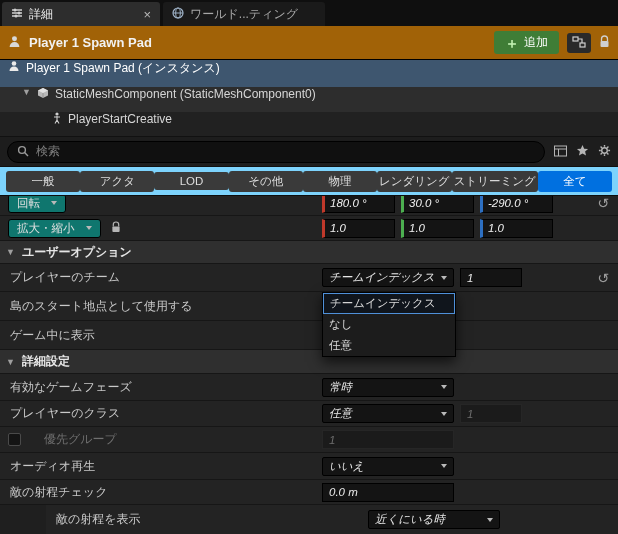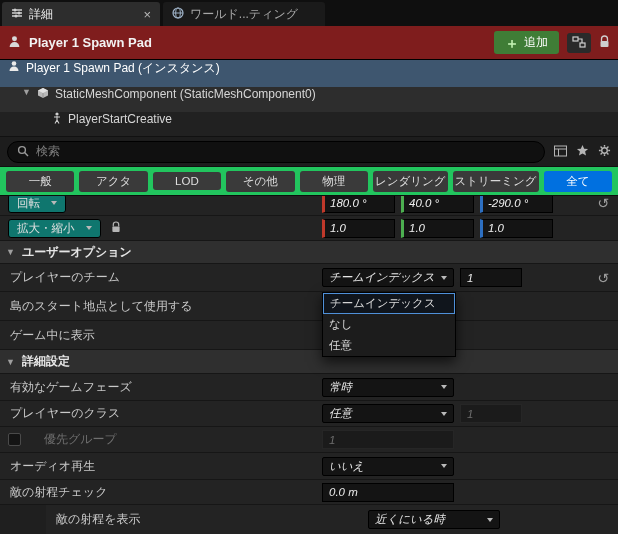--- a/index.html
+++ b/index.html
@@ -11,21 +11,21 @@
   }
   
   .tabbar { height:26px; background:#0f0f0f; display:flex; align-items:flex-end; }
   .tab { height:24px; display:flex; align-items:center; gap:6px; padding:0 9px;
          font-size:12px; border-radius:3px 3px 0 0; cursor:default; }
   .tab.active { background:#2d2d2d; color:#ececec; width:158px; margin-left:2px; }
   .tab.inactive { background:#1a1a1a; color:#a8a8a8; width:162px; margin-left:3px; }
   .tab .close { margin-left:auto; color:#b9b9b9; font-size:13px; line-height:1; }
   
   .hdr { height:34px; display:flex; align-items:center; padding:0 8px;
-         background:#7f1d1d; border-bottom:1px solid #000; }
+         background:#a16207; border-bottom:1px solid #000; }
   .hdr-title { font-size:13px; font-weight:bold; color:#f2f2f2; margin-left:8px; }
   .hdr-right { margin-left:auto; display:flex; align-items:center; gap:8px; }
   .add-btn { display:flex; align-items:center; gap:5px; background:#3f7d36; color:#fff;
              font-size:12px; padding:3px 11px; border-radius:3px; }
   .add-plus { color:#c4f4b4; font-weight:bold; font-size:14px; line-height:1; }
   .icon-btn { display:flex; align-items:center; justify-content:center;
               width:24px; height:20px; background:#2a2a2a; border-radius:3px; }
   
   .hrow { height:25px; display:flex; align-items:flex-start; gap:6px; font-size:12px; }
   .hrow.sel { background:#3e566f; color:#fff; height:27px; padding-left:8px; }
@@ -33,22 +33,22 @@
   .hrow.r3  { background:#212121; color:#d6d6d6; padding-left:52px; border-bottom:1px solid #111; }
   .tri { color:#9f9f9f; font-size:9px; }
   
   .searchrow { height:30px; display:flex; align-items:center; background:#1d1d1d;
                padding:0 7px; gap:9px; border-bottom:1px solid #101010; }
   .searchbox { flex:1; height:22px; background:#101010; border:1px solid #000;
                border-radius:11px; display:flex; align-items:center; padding:0 9px; gap:7px; }
   .searchtext { color:#7f7f7f; font-size:12px; }
   .search-icons { display:flex; gap:9px; align-items:center; }
   
-  .filters { height:29px; display:flex; align-items:center; gap:5px; padding:0 6px;
-             background:#22c55e; border-bottom:1px solid #0d0d0d; }
+  .filters { height:29px; display:flex; align-items:center; padding:0 6px;
+             background:#7dd3fc; border-bottom:1px solid #0d0d0d; }
   .chip { flex:1; text-align:center; background:#3a3a3a; color:#dedede; font-size:11.5px;
           padding:3px 2px; border-radius:3px; white-space:nowrap; }
   .chip.active { background:#0070e0; color:#fff; }
   
   .props { position:relative; overflow:hidden; background:#1f1f1f; height:339px; }
   .prow { display:flex; align-items:center; border-bottom:1px solid #161616; background:#232323; }
   .plabel { width:322px; padding-left:10px; font-size:12px; color:#c9c9c9;
             display:flex; align-items:center; gap:6px; }
   .pvalue { flex:1; display:flex; align-items:center; gap:6px;font-style:italic; }
   .preset { width:30px; display:flex; justify-content:center; }
@@ -224,21 +224,21 @@
 
   <div class="prow" style="height:25px; margin-top:-5px;">
     <div class="plabel" style="padding-left:8px;">
       <span class="labelchip">
         <span>回転</span>
         <span class="chev"></span>
       </span>
     </div>
     <div class="pvalue">
       <div class="vec ax">180.0 °</div>
-      <div class="vec ay">40.0 °</div>
+      <div class="vec ay">30.0 °</div>
       <div class="vec az">-290.0 °</div>
     </div>
     <div class="preset">
         <span class="reset">↺</span>
       </div>
   </div>
 
   <div class="prow" style="height:25px;">
     <div class="plabel" style="padding-left:8px;">
       <span class="labelchip">

